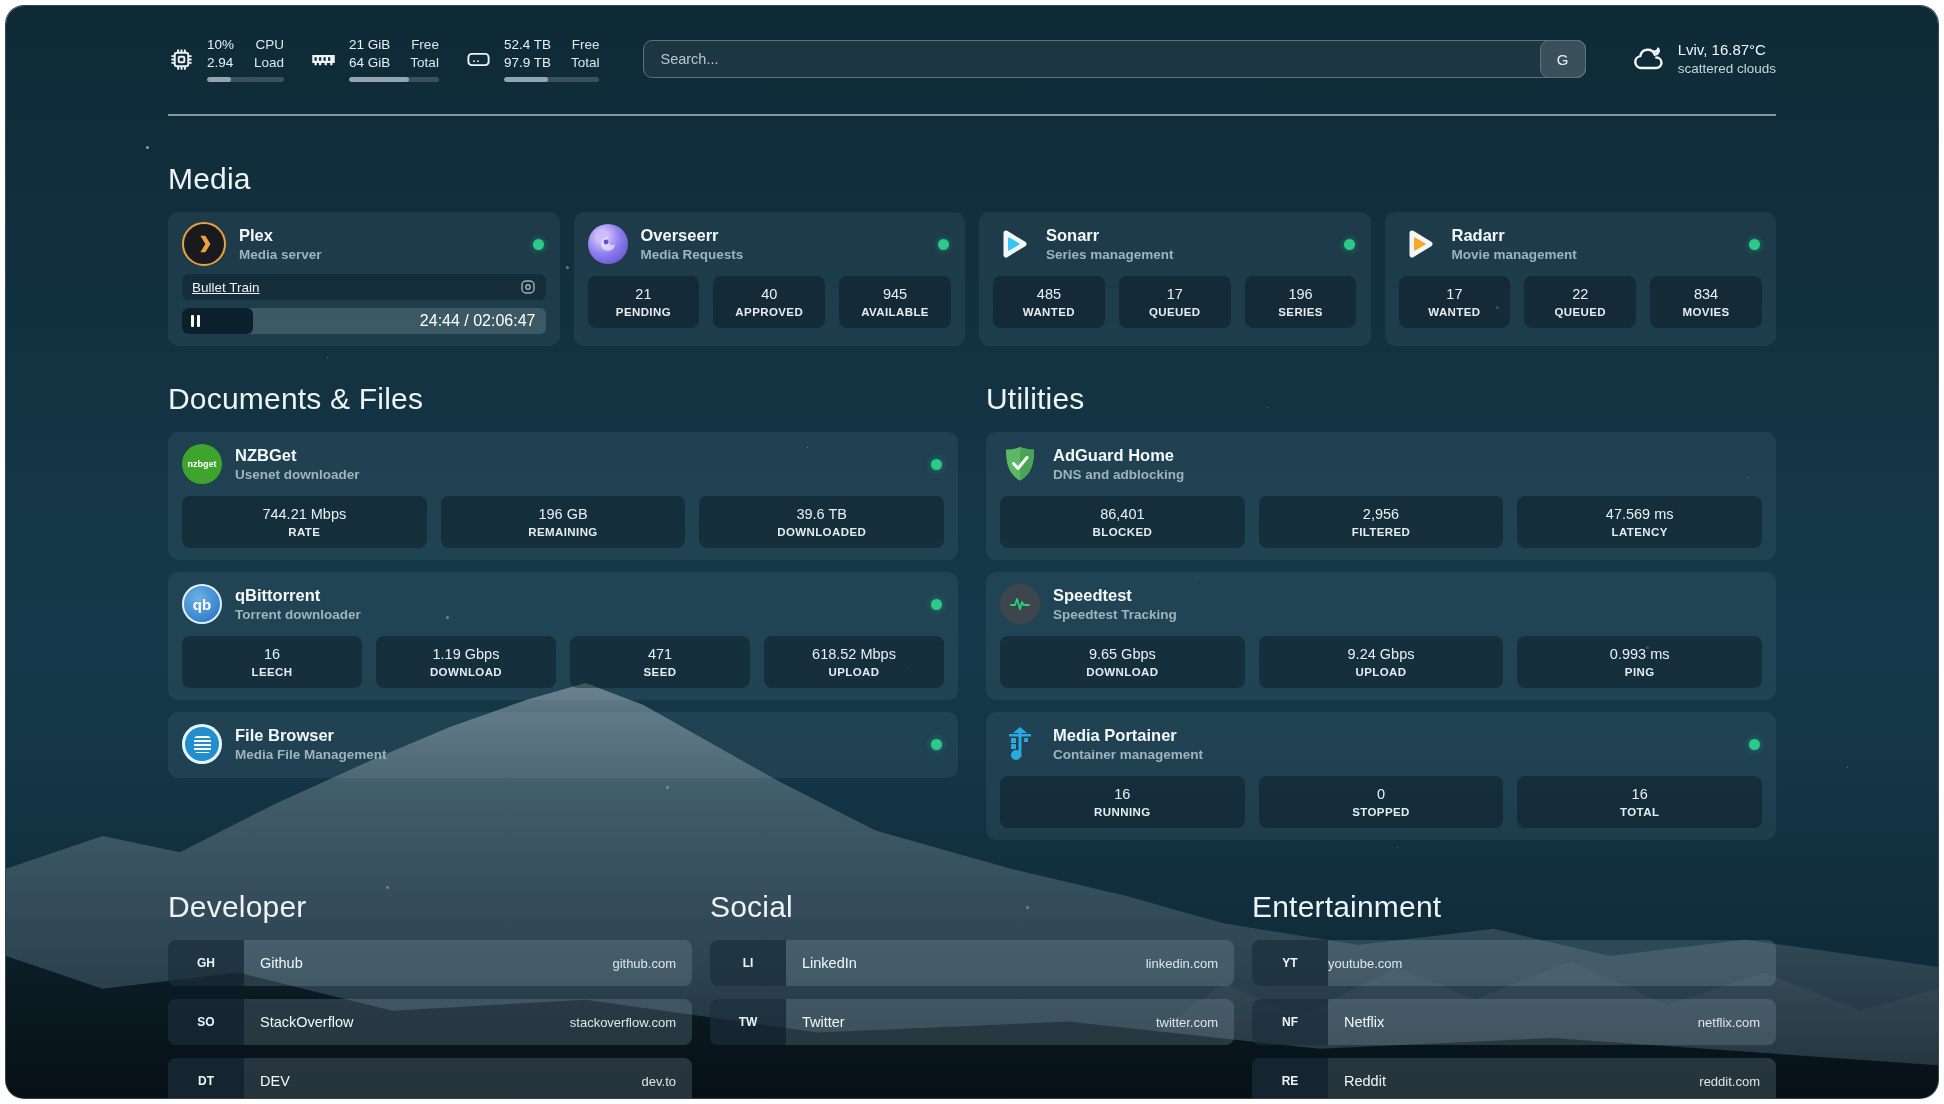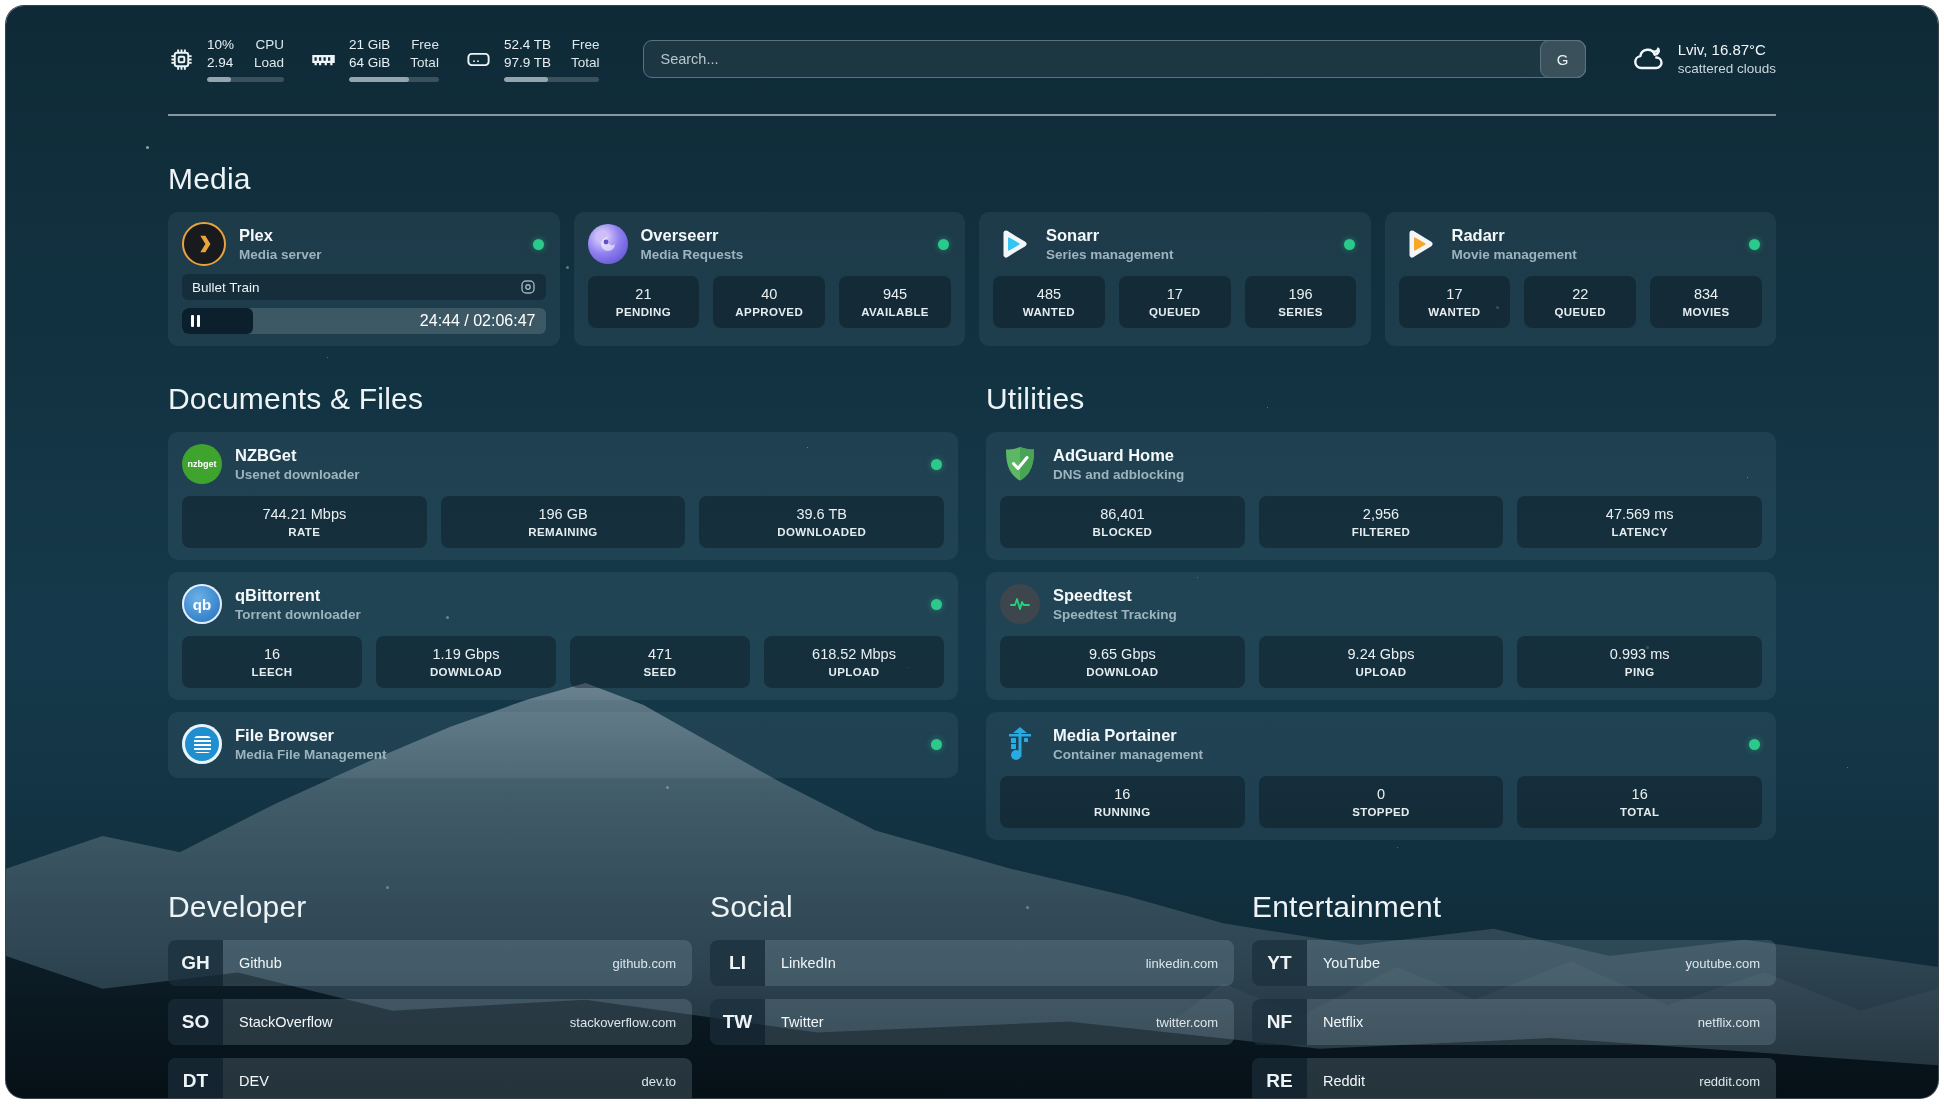--- a/index.html
+++ b/index.html
@@ -91,21 +91,21 @@
   .head-text{flex:1;min-width:0;}
   .card-title{font-size:16.5px;font-weight:600;color:#f4f8fa;line-height:21px;}
   .card-sub{font-size:13.5px;color:#9db4bf;line-height:18px;font-weight:bold;}
   .dot{width:11px;height:11px;border-radius:50%;background:#2bc98a;flex:none;margin-right:2px;box-shadow:0 0 6px rgba(43,201,138,.5);}
   .stats{display:flex;gap:14px;margin-top:10px;}
   .stat{flex:1;background:rgba(5,17,25,.4);border-radius:8px;padding:9px 6px 8px;text-align:center;}
   .stat-v{font-size:14.5px;color:#eaf0f2;line-height:19px;}
   .stat-l{font-size:11.5px;font-weight:700;color:#e6edf0;letter-spacing:.4px;line-height:16px;}
   
   .np-row{display:flex;align-items:center;background:rgba(5,17,25,.32);border-radius:6px;
-    margin-top:8px;padding:5px 10px;font-size:13.5px;color:#edf3f5;}
+    margin-top:8px;padding:5px 10px;font-size:13.5px;color:#edf3f5;text-decoration:underline;}
   .np-title{flex:1;}
   .np-icon{width:16px;height:16px;color:#9db1bb;flex:none;}
   .pg-row{position:relative;height:26px;border-radius:6px;background:rgba(255,255,255,.14);margin-top:8px;overflow:hidden;}
   .pg-fill{position:absolute;left:0;top:0;bottom:0;background:#0c1f2c;border-radius:6px;}
   .pause{position:absolute;left:9px;top:7px;display:flex;gap:3px;}
   .pause i{display:block;width:3px;height:12px;background:#fff;border-radius:1px;}
   .pg-time{position:absolute;right:10px;top:4px;font-size:16px;color:#fff;}
   
   .ic-plex{background:#191a1d;border:2px solid #e8a33d;}
   .ic-overseerr{background:radial-gradient(circle at 36% 32%,#cdbdf8 16%,#8f7ff0 46%,#6a5cd8 78%);}
@@ -115,21 +115,21 @@
   .ic-qb span{font-size:15px;color:#fff;font-weight:700;}
   .ic-fb{background:#1f8fd0;box-shadow:inset 0 0 0 3px #eaf3f8;}
   .fb-inner{width:17px;height:17px;background:#fff;border-radius:4px;
     background-image:linear-gradient(#fff 0 0),repeating-linear-gradient(180deg,#1f8fd0 0 2px,#fff 2px 5px);
     background-image:repeating-linear-gradient(180deg,#fff 0 2px,#1f8fd0 2px 4px);}
   .ic-speed{background:#3c464c;}
   .ic-flat{background:transparent;border-radius:0;}
   
   .bm-row{display:flex;align-items:stretch;height:46px;border-radius:8px;overflow:hidden;
     background:rgba(150,176,192,.22);cursor:pointer;}
-  .bm-abbr{width:55px;flex:none;background:rgba(9,26,40,.6);color:#eef4f6;font-size:19px;font-weight:600;
+  .bm-abbr{width:76px;flex:none;background:rgba(9,26,40,.6);color:#eef4f6;font-size:12px;font-weight:600;
     display:flex;align-items:center;justify-content:center;}
   .bm-name{flex:1;display:flex;align-items:center;padding-left:16px;font-size:14.5px;color:#f2f7f9;}
   .bm-domain{display:flex;align-items:center;padding-right:16px;font-size:13px;color:#dde6ea;}
   .bm-stack{display:flex;flex-direction:column;gap:13px;}
 </style>
 </head>
 <body>
 
 <div class="window">
   <div class="scene">
@@ -570,21 +570,20 @@
             <div class="bm-domain">twitter.com</div>
           </div>
         </div>
       </div>
 
       <div>
         <div class="sec-title bm-title">Entertainment</div>
         <div class="bm-stack">
           <div class="bm-row">
             <div class="bm-abbr">YT</div>
-            <div class="bm-name">YouTube</div>
             <div class="bm-domain">youtube.com</div>
           </div>
           <div class="bm-row">
             <div class="bm-abbr">NF</div>
             <div class="bm-name">Netflix</div>
             <div class="bm-domain">netflix.com</div>
           </div>
           <div class="bm-row">
             <div class="bm-abbr">RE</div>
             <div class="bm-name">Reddit</div>

